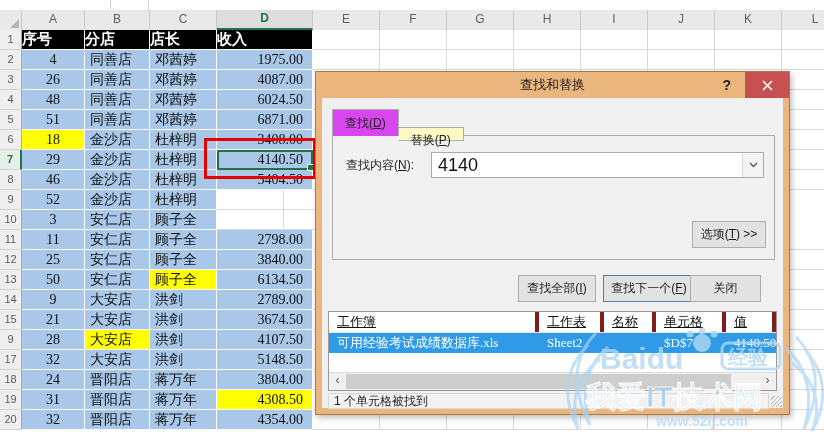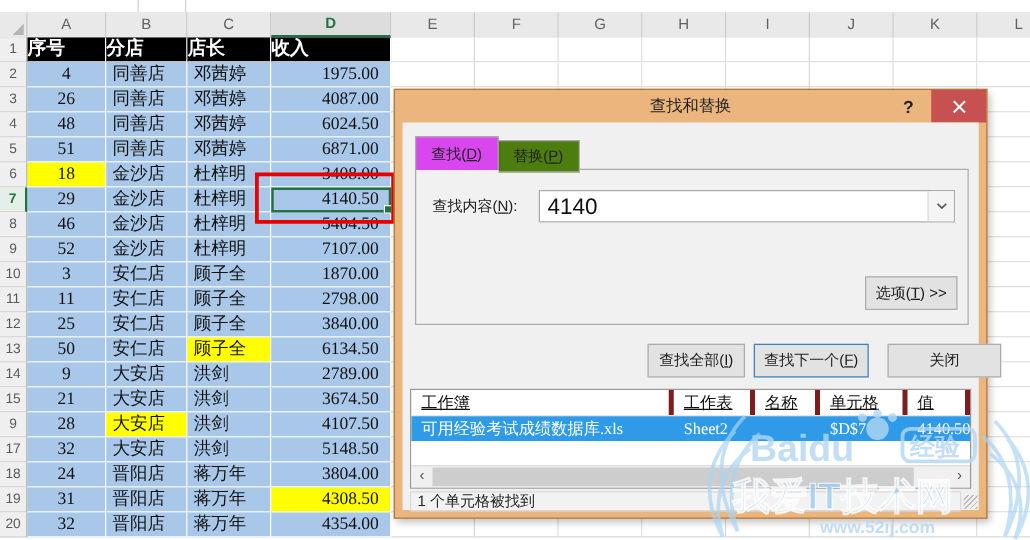--- a/index.html
+++ b/index.html
@@ -37,36 +37,36 @@
 
   
   .dialog{position:absolute;left:315px;top:71px;width:475px;height:344px;background:var(--dialog_orange,#ebb57e);border:1px solid #b0783c;box-sizing:border-box;z-index:5;box-shadow:2px 3px 6px rgba(0,0,0,.25);}
   .dlg-title{position:absolute;left:0;top:0;width:100%;height:26px;}
   .dlg-title-text{position:absolute;left:0;top:0;width:100%;text-align:center;line-height:26px;font-size:13px;color:#1f1f1f;}
   .dlg-help{position:absolute;right:58px;top:0;line-height:26px;font-size:14px;font-weight:bold;color:#222;cursor:pointer;}
   .dlg-close{position:absolute;right:0;top:0;width:44px;height:26px;background:var(--close_red,#c75050);display:flex;align-items:center;justify-content:center;cursor:pointer;}
   .dlg-body{position:absolute;left:6px;right:6px;top:26px;bottom:6px;background:#f0f0f0;}
 
   .tabs{position:absolute;left:10px;top:11px;height:27px;display:flex;z-index:2;}
-  .tab{box-sizing:border-box;height:26px;margin-top:3px;line-height:24px;padding:0 12px;font-size:12px;color:#222;background:#4d7c0f;border:1px solid #acacac;border-left:none;cursor:pointer;}
+  .tab{box-sizing:border-box;height:14px;margin-top:18px;line-height:24px;padding:0 12px;font-size:12px;color:#222;background:#fef9c3;border:1px solid #acacac;border-left:none;cursor:pointer;}
   .tab:first-child{border-left:1px solid #acacac;}
   .tab.active{background:#d946ef;height:27px;margin-top:0;line-height:26px;border-bottom:none;}
   .tab-pane{position:absolute;left:10px;right:8px;top:37px;height:125px;box-sizing:border-box;border:1px solid #acacac;background:#f1f1f1;}
   .find-row{position:absolute;left:0;top:16px;width:100%;height:26px;}
   .find-label{position:absolute;left:13px;top:0;line-height:26px;font-size:12px;color:#1c1c1c;}
   .combo{position:absolute;left:98px;right:10px;top:0;height:26px;box-sizing:border-box;border:1px solid #ababab;background:#fff;}
   .combo-text{position:absolute;left:6px;top:0;line-height:24px;font-size:18px;color:#111;}
   .combo-btn{position:absolute;right:0;top:0;width:20px;height:24px;background:#f4f4f4;border-left:1px solid #dcdcdc;display:flex;align-items:center;justify-content:center;cursor:pointer;}
   .btn{box-sizing:border-box;background:#e2e2e2;border:1px solid #acacac;font-size:12px;color:#1c1c1c;font-family:"Liberation Sans",sans-serif;cursor:pointer;padding:0;}
   .btn.options{position:absolute;right:8px;bottom:11px;width:74px;height:27px;}
   .action-row{position:absolute;left:0;top:177px;width:100%;height:27px;}
   .action-row .btn{position:absolute;height:27px;}
   .btn-findall{left:196px;width:78px;}
   .btn-findnext{left:281px;width:92px;border:1px solid #3f83c1;}
-  .btn-close{left:388px;width:91px;}
+  .btn-close{left:368px;width:71px;}
 
   
   .results{position:absolute;left:6px;right:6px;top:213px;height:80px;box-sizing:border-box;border:1px solid #999;background:#fff;display:flex;flex-direction:column;overflow:hidden;}
   .res-head{display:flex;height:20px;font-family:"Liberation Serif","DejaVu Serif",serif;font-size:13px;color:#111;border-bottom:1px solid #e6e6e6;}
   .res-head span{box-sizing:border-box;padding-left:8px;line-height:19px;border-right:4px solid #7f1d1d;white-space:nowrap;overflow:hidden;text-decoration:underline;}
   .res-row{display:flex;height:20px;background:var(--selection_blue,#2f9be8);color:#fff;font-family:"Liberation Serif","DejaVu Serif",serif;font-size:13px;cursor:pointer;}
   .res-row span{box-sizing:border-box;padding-left:8px;line-height:19px;white-space:nowrap;overflow:hidden;}
   .rc-wb{width:210px;} .rc-sh{width:65px;} .rc-nm{width:52px;} .rc-cl{width:70px;} .rc-vl{flex:1;}
   .res-filler{flex:1;background:#fff;}
   .hscroll{height:17px;background:#f0f0f0;border-top:1px solid #dcdcdc;position:relative;}
@@ -228,36 +228,34 @@
         <div class="ecell" style="width: 67px;"></div>
         <div class="ecell" style="width: 67px;"></div>
         <div class="ecell" style="width: 67px;"></div>
         <div class="ecell" style="width: 67px;"></div>
       </div>
       <div class="g-row">
         <div class="gut">9</div>
         <div class="cell cA" style="width: 63px;">52</div>
         <div class="cell cB" style="width: 65px;">金沙店</div>
         <div class="cell cC" style="width: 67px;">杜梓明</div>
-        <div class="cell cD" style="width: 96px;">7107.00</div>
         <div class="ecell" style="width: 67px;"></div>
         <div class="ecell" style="width: 67px;"></div>
         <div class="ecell" style="width: 67px;"></div>
         <div class="ecell" style="width: 67px;"></div>
         <div class="ecell" style="width: 67px;"></div>
         <div class="ecell" style="width: 67px;"></div>
         <div class="ecell" style="width: 67px;"></div>
         <div class="ecell" style="width: 67px;"></div>
       </div>
       <div class="g-row">
         <div class="gut">10</div>
         <div class="cell cA" style="width: 63px;">3</div>
         <div class="cell cB" style="width: 65px;">安仁店</div>
         <div class="cell cC" style="width: 67px;">顾子全</div>
-        <div class="cell cD" style="width: 96px;">1870.00</div>
         <div class="ecell" style="width: 67px;"></div>
         <div class="ecell" style="width: 67px;"></div>
         <div class="ecell" style="width: 67px;"></div>
         <div class="ecell" style="width: 67px;"></div>
         <div class="ecell" style="width: 67px;"></div>
         <div class="ecell" style="width: 67px;"></div>
         <div class="ecell" style="width: 67px;"></div>
         <div class="ecell" style="width: 67px;"></div>
       </div>
       <div class="g-row">

